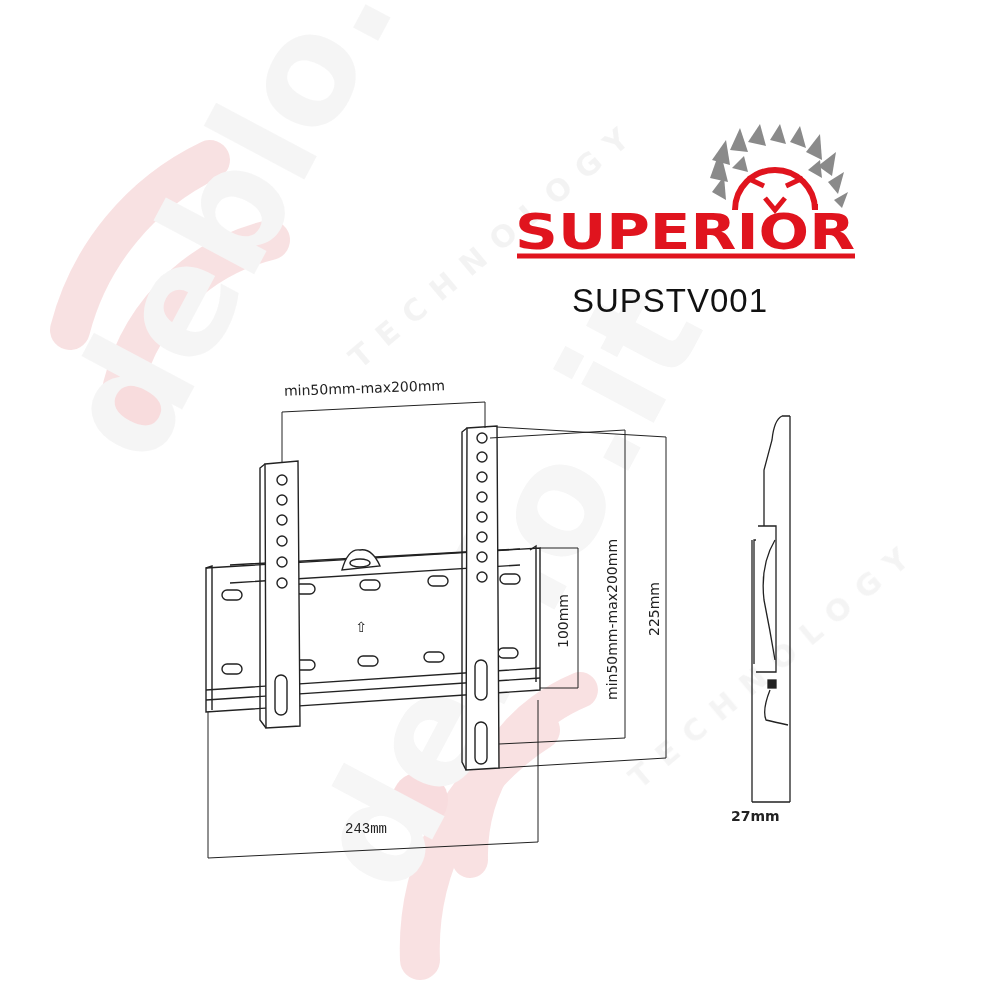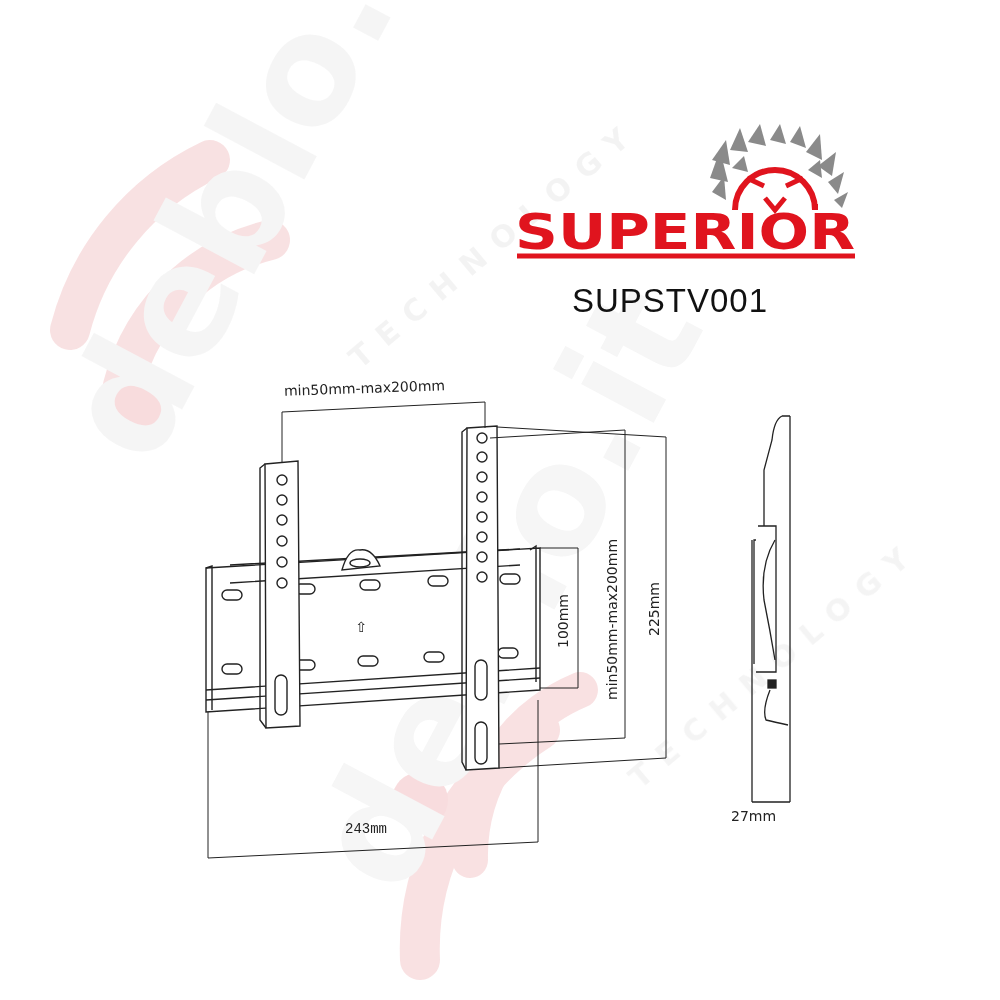--- a/index.html
+++ b/index.html
@@ -129,13 +129,13 @@
   <rect x="768" y="680" width="8" height="8" fill="#222"></rect>
   <path d="M770 690 Q762 710 766 720 Q774 722 788 725"></path>
   <path d="M752 540 L752 802 M790 790 L790 802 M752 802 L790 802"></path>
 </svg>
 
 <div class="lbl" style="left:284px;top:380px;transform:rotate(-2deg);">min50mm-max200mm</div>
 <div class="lbl rot" style="left:555px;top:648px;">100mm</div>
 <div class="lbl rot" style="left:604px;top:700px;">min50mm-max200mm</div>
 <div class="lbl rot" style="left:646px;top:636px;">225mm</div>
 <div class="lbl" style="left:345px;top:821px;font-family:Liberation Mono, monospace;">243mm</div>
-<div class="lbl" style="left:731px;top:808px;">27mm</div>
+<div class="lbl" style="left:731px;top:808px;font-weight:bold;">27mm</div>
 
 </body></html>

